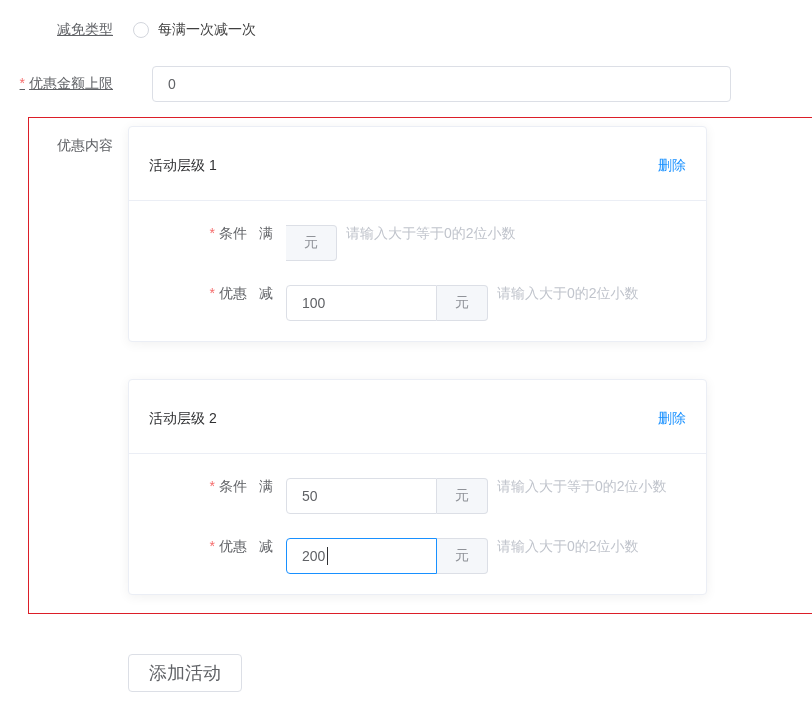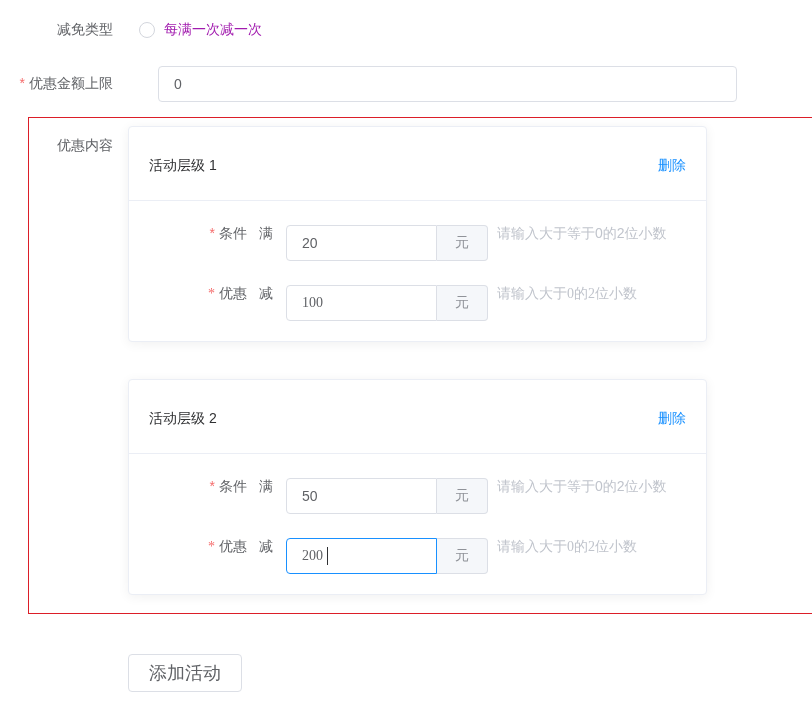--- a/index.html
+++ b/index.html
@@ -5,35 +5,35 @@
   * { box-sizing: border-box; }
   html, body { margin: 0; padding: 0; }
   body {
     width: 812px; height: 703px; background: #ffffff;
     font-family: "Liberation Sans", "DejaVu Sans", sans-serif;
     font-size: 14px; color: #606266; overflow: hidden;
   }
   .form { padding-top: 20px; }
 
   .form-row { display: flex; align-items: center; }
-  .label-col { width: 113px; flex: none; text-align: right; margin-right: 26px; color: #606266; }
+  .label-col { width: 113px; flex: none; text-align: right; margin-right: 20px; color: #606266; text-decoration: underline; }
   .req { color: #f56c6c; font-style: normal; margin-right: 4px; }
 
   
   .radio-row { height: 20px; }
   .radio { display: inline-flex; align-items: center; margin-right: 30px; cursor: pointer; }
   .radio-circle {
     width: 16px; height: 16px; border-radius: 50%; margin-right: 9px;
     display: inline-flex; align-items: center; justify-content: center; flex: none;
   }
   .radio-circle.on { background: #1890ff; border: 1px solid #1890ff; }
   .radio-circle.off { background: #fff; border: 1px solid #d3d6dd; }
   .radio-dot { width: 6px; height: 6px; border-radius: 50%; background: #fff; }
   .radio-label.on { color: #1890ff; }
-  .radio-label.off { color: #a21caf; }
+  .radio-label.off { color: #404040; }
 
   
   .cap-row { margin-top: 26px; gap: 19px; }
   .cap-input {
     width: 579px; height: 36px; border: 1px solid #dcdfe6; border-radius: 4px;
     padding: 0 15px; font-size: 14px; color: #606266; outline: none;
     font-family: inherit; background: #fff;
   }
 
   
@@ -52,21 +52,21 @@
   .tier-card + .tier-card { margin-top: 37px; }
   .tier-header {
     display: flex; justify-content: space-between; align-items: flex-end;
     padding: 20px 20px 25px 20px; border-bottom: 1px solid #ebeef5;
   }
   .tier-title { color: #303133; margin-top: 10px; }
   .tier-delete { color: #1890ff; text-decoration: none; cursor: pointer; }
   .tier-body { padding: 24px 0 20px 0; }
 
   .card-row { display: flex; align-items: flex-start; height: 36px; margin-bottom: 24px; }
-  .card-row:last-child { margin-bottom: 0; font-family: Liberation Serif, serif; }
+  .card-row:last-child { margin-bottom: 0; }
   .row-label { width: 118px; flex: none; text-align: right; color: #606266; }
   .unit-char { margin: 0 13px 0 12px; color: #606266; flex: none; }
   .input-group { display: inline-flex; flex: none; }
   .input-wrap { position: relative; display: inline-flex; }
   .ig-input {
     width: 151px; height: 36px; border: 1px solid #dcdfe6; border-radius: 4px 0 0 4px;
     padding: 0 15px; font-size: 14px; color: #606266; outline: none;
     font-family: inherit; background: #fff;
   }
   .input-group.focused .ig-input { border-color: #1890ff; }
@@ -113,24 +113,20 @@
   <div class="tier-card">
     <div class="tier-header">
       <span class="tier-title">活动层级 1</span>
       <a class="tier-delete">删除</a>
     </div>
     <div class="tier-body">
   <div class="card-row">
     <span class="row-label"><i class="req">*</i><span class="lbl-text">条件</span></span>
     <span class="unit-char">满</span>
     <span class="input-group">
-      <span class="input-wrap">
-        <input class="ig-input" value="20" style="">
-
-      </span>
       <span class="ig-append">元</span>
     </span>
     <span class="hint">请输入大于等于0的2位小数</span>
   </div>
 
   <div class="card-row">
     <span class="row-label"><i class="req">*</i><span class="lbl-text">优惠</span></span>
     <span class="unit-char">减</span>
     <span class="input-group">
       <span class="input-wrap">

